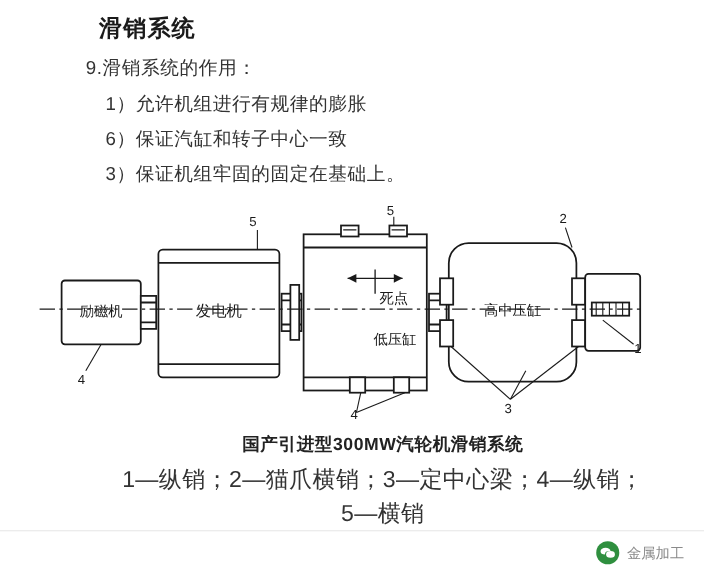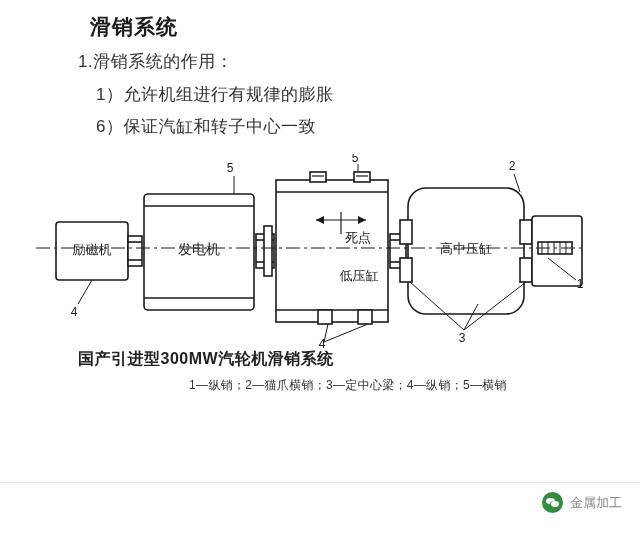--- a/index.html
+++ b/index.html
@@ -43,29 +43,30 @@
   .figure-wrap {
     position: relative;
     width: 560px;
     height: 195px;
     margin: 14px 0 0 -50px;
   }
   .figure-wrap svg {
     display: block;
   }
   .caption {
+    text-align: center;
     font-size: 16px;
     font-weight: bold;
     color: #222222;
-    margin-top: 0;
+    margin-top: 12px;
     letter-spacing: 0.5px;
   }
   .legend {
     text-align: center;
-    font-size: 12px;
+    font-size: 21px;
     color: #333333;
     line-height: 1.5;
     margin-top: 6px;
     padding: 0 30px;
     letter-spacing: 0.3px;
   }
   .footer {
     position: absolute;
     left: 0;
     bottom: 12px;
@@ -117,23 +118,24 @@
     color: #8a8a8a;
   }
 </style>
 </head>
 <body>
 
 <div class="page">
 
   <h1 class="title">滑销系统</h1>
 
-  <p class="para">1.滑销系统的作用：</p>
+  <p class="para">9.滑销系统的作用：</p>
   <p class="para indent">1）允许机组进行有规律的膨胀</p>
   <p class="para indent">6）保证汽缸和转子中心一致</p>
+  <p class="para indent">3）保证机组牢固的固定在基础上。</p>
 
   <div class="figure-wrap">
     <svg width="560" height="195" viewBox="0 0 560 195" xmlns="http://www.w3.org/2000/svg">
       <g fill="none" stroke="#1a1a1a" stroke-width="1.6">
 
         <rect x="28" y="68" width="72" height="58" rx="3" fill="#ffffff"></rect>
 
         <rect x="100" y="82" width="14" height="30" fill="#ffffff"></rect>
         <line x1="100" y1="88" x2="114" y2="88"></line>
         <line x1="100" y1="106" x2="114" y2="106"></line>

